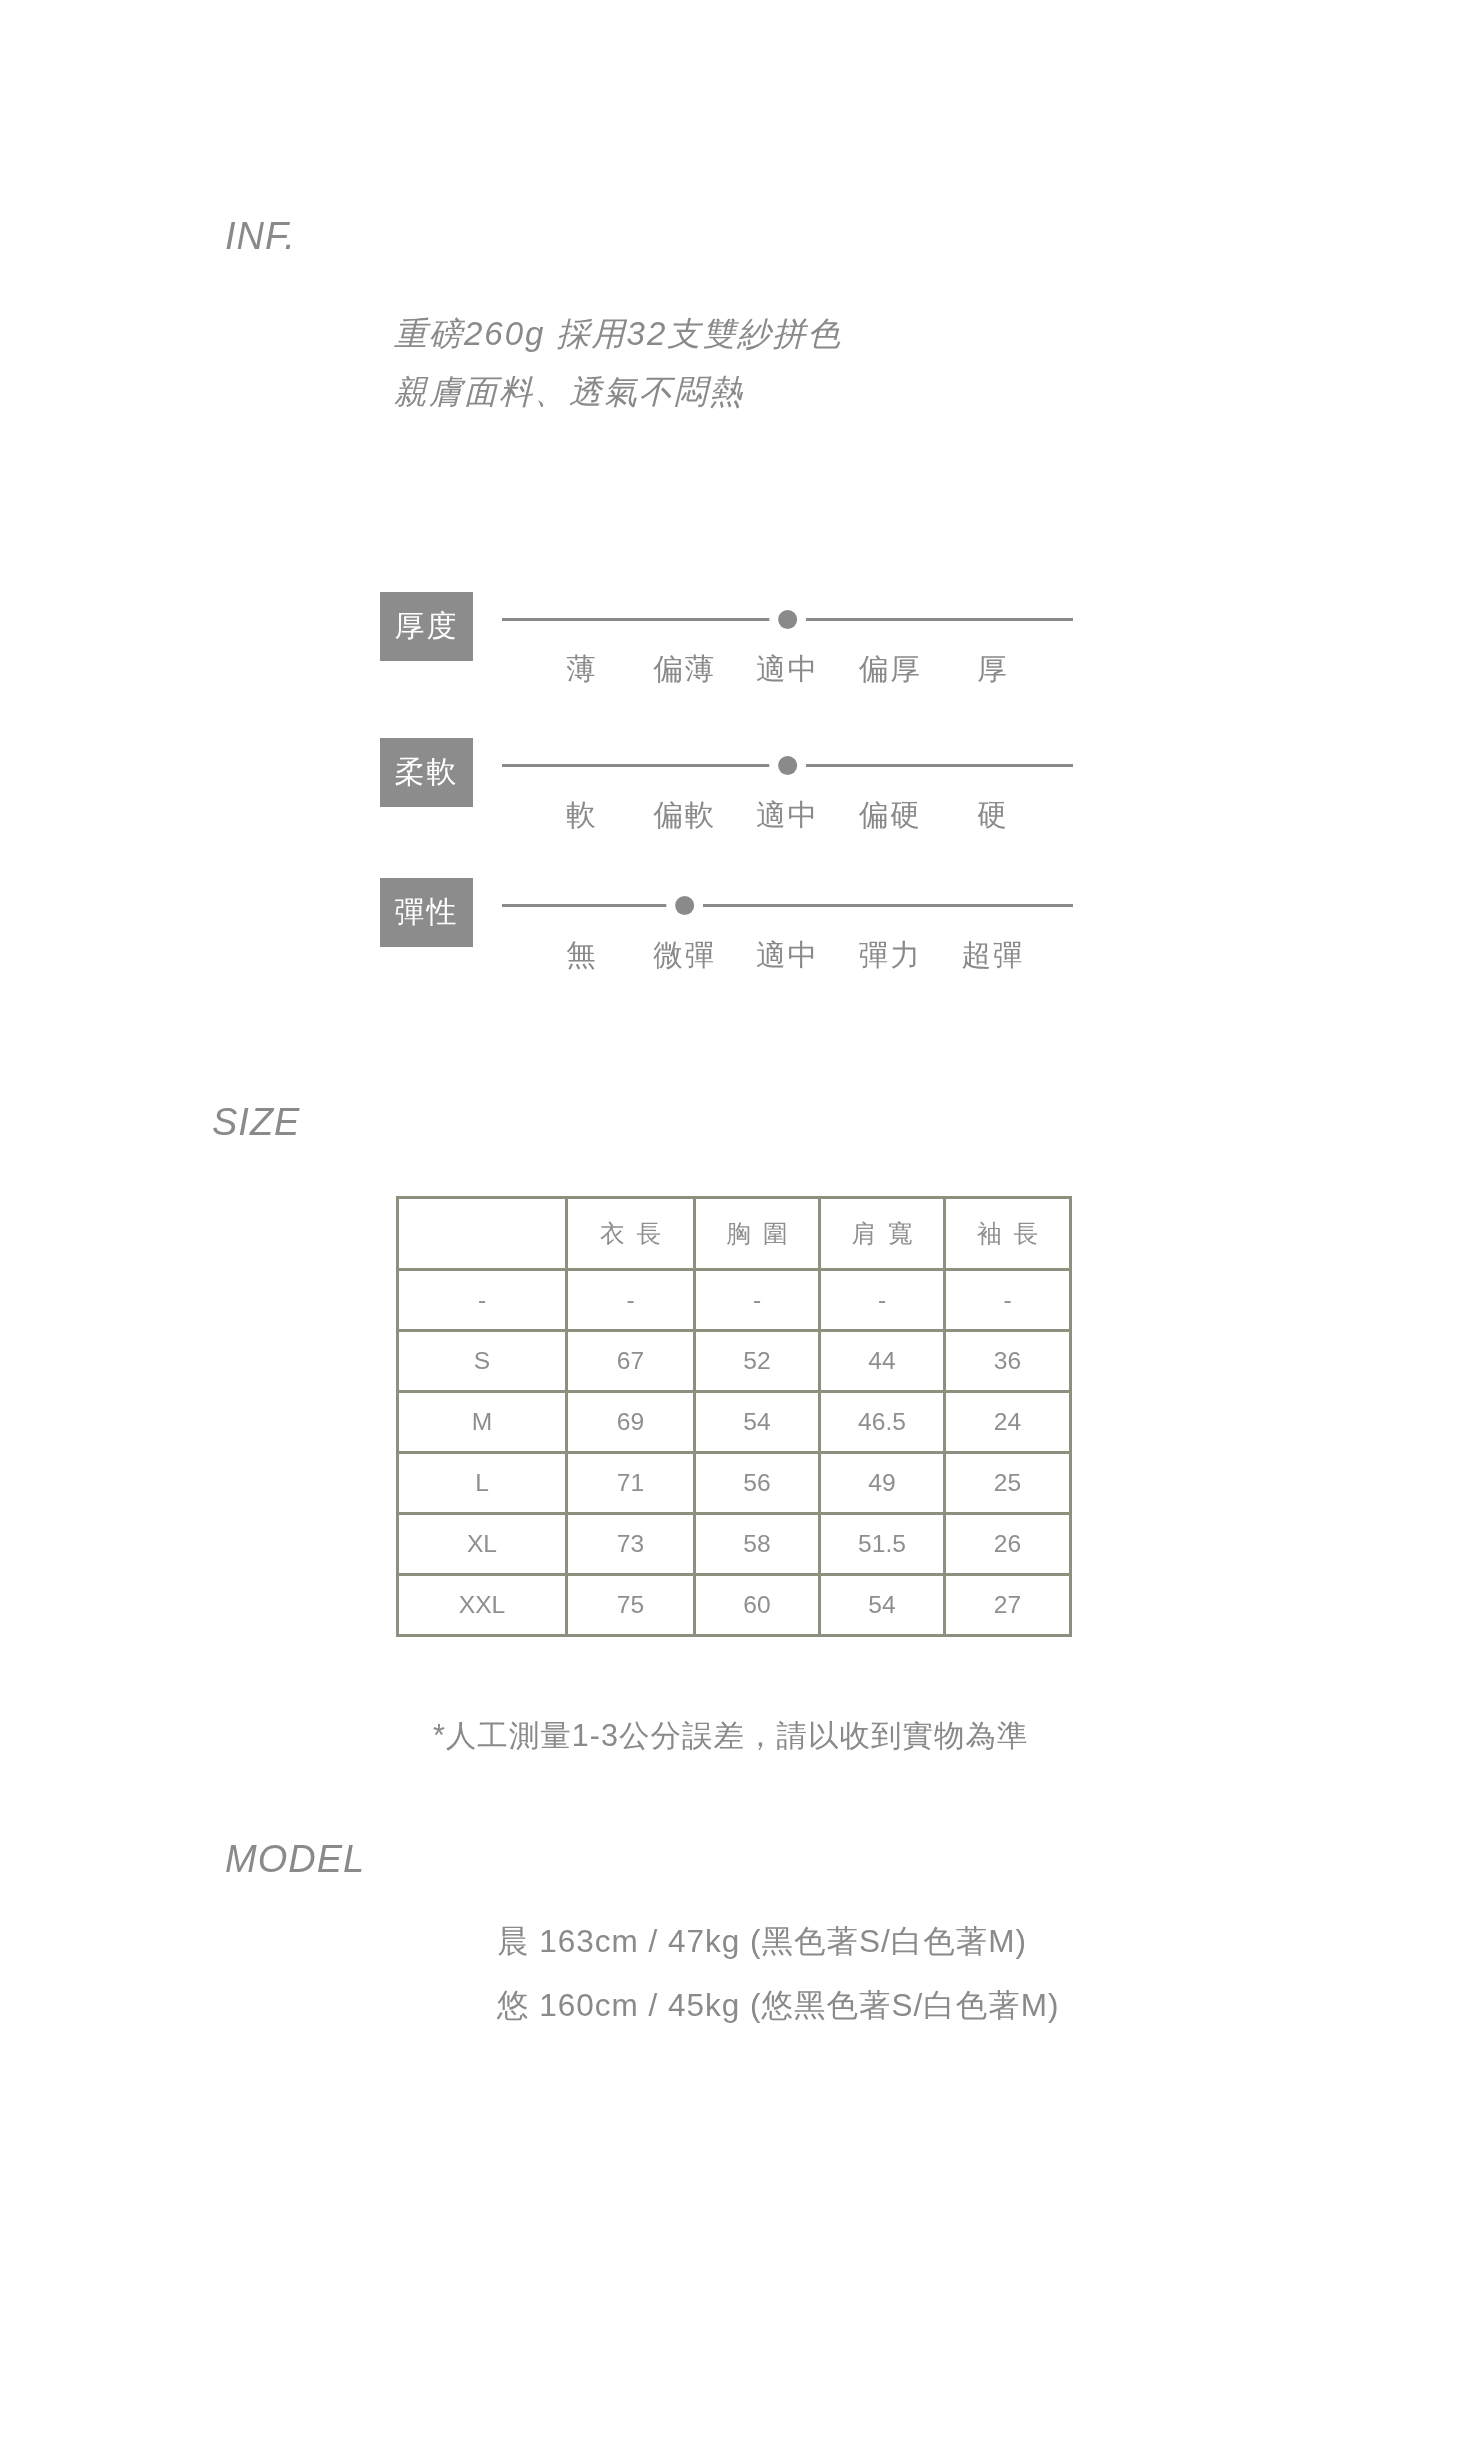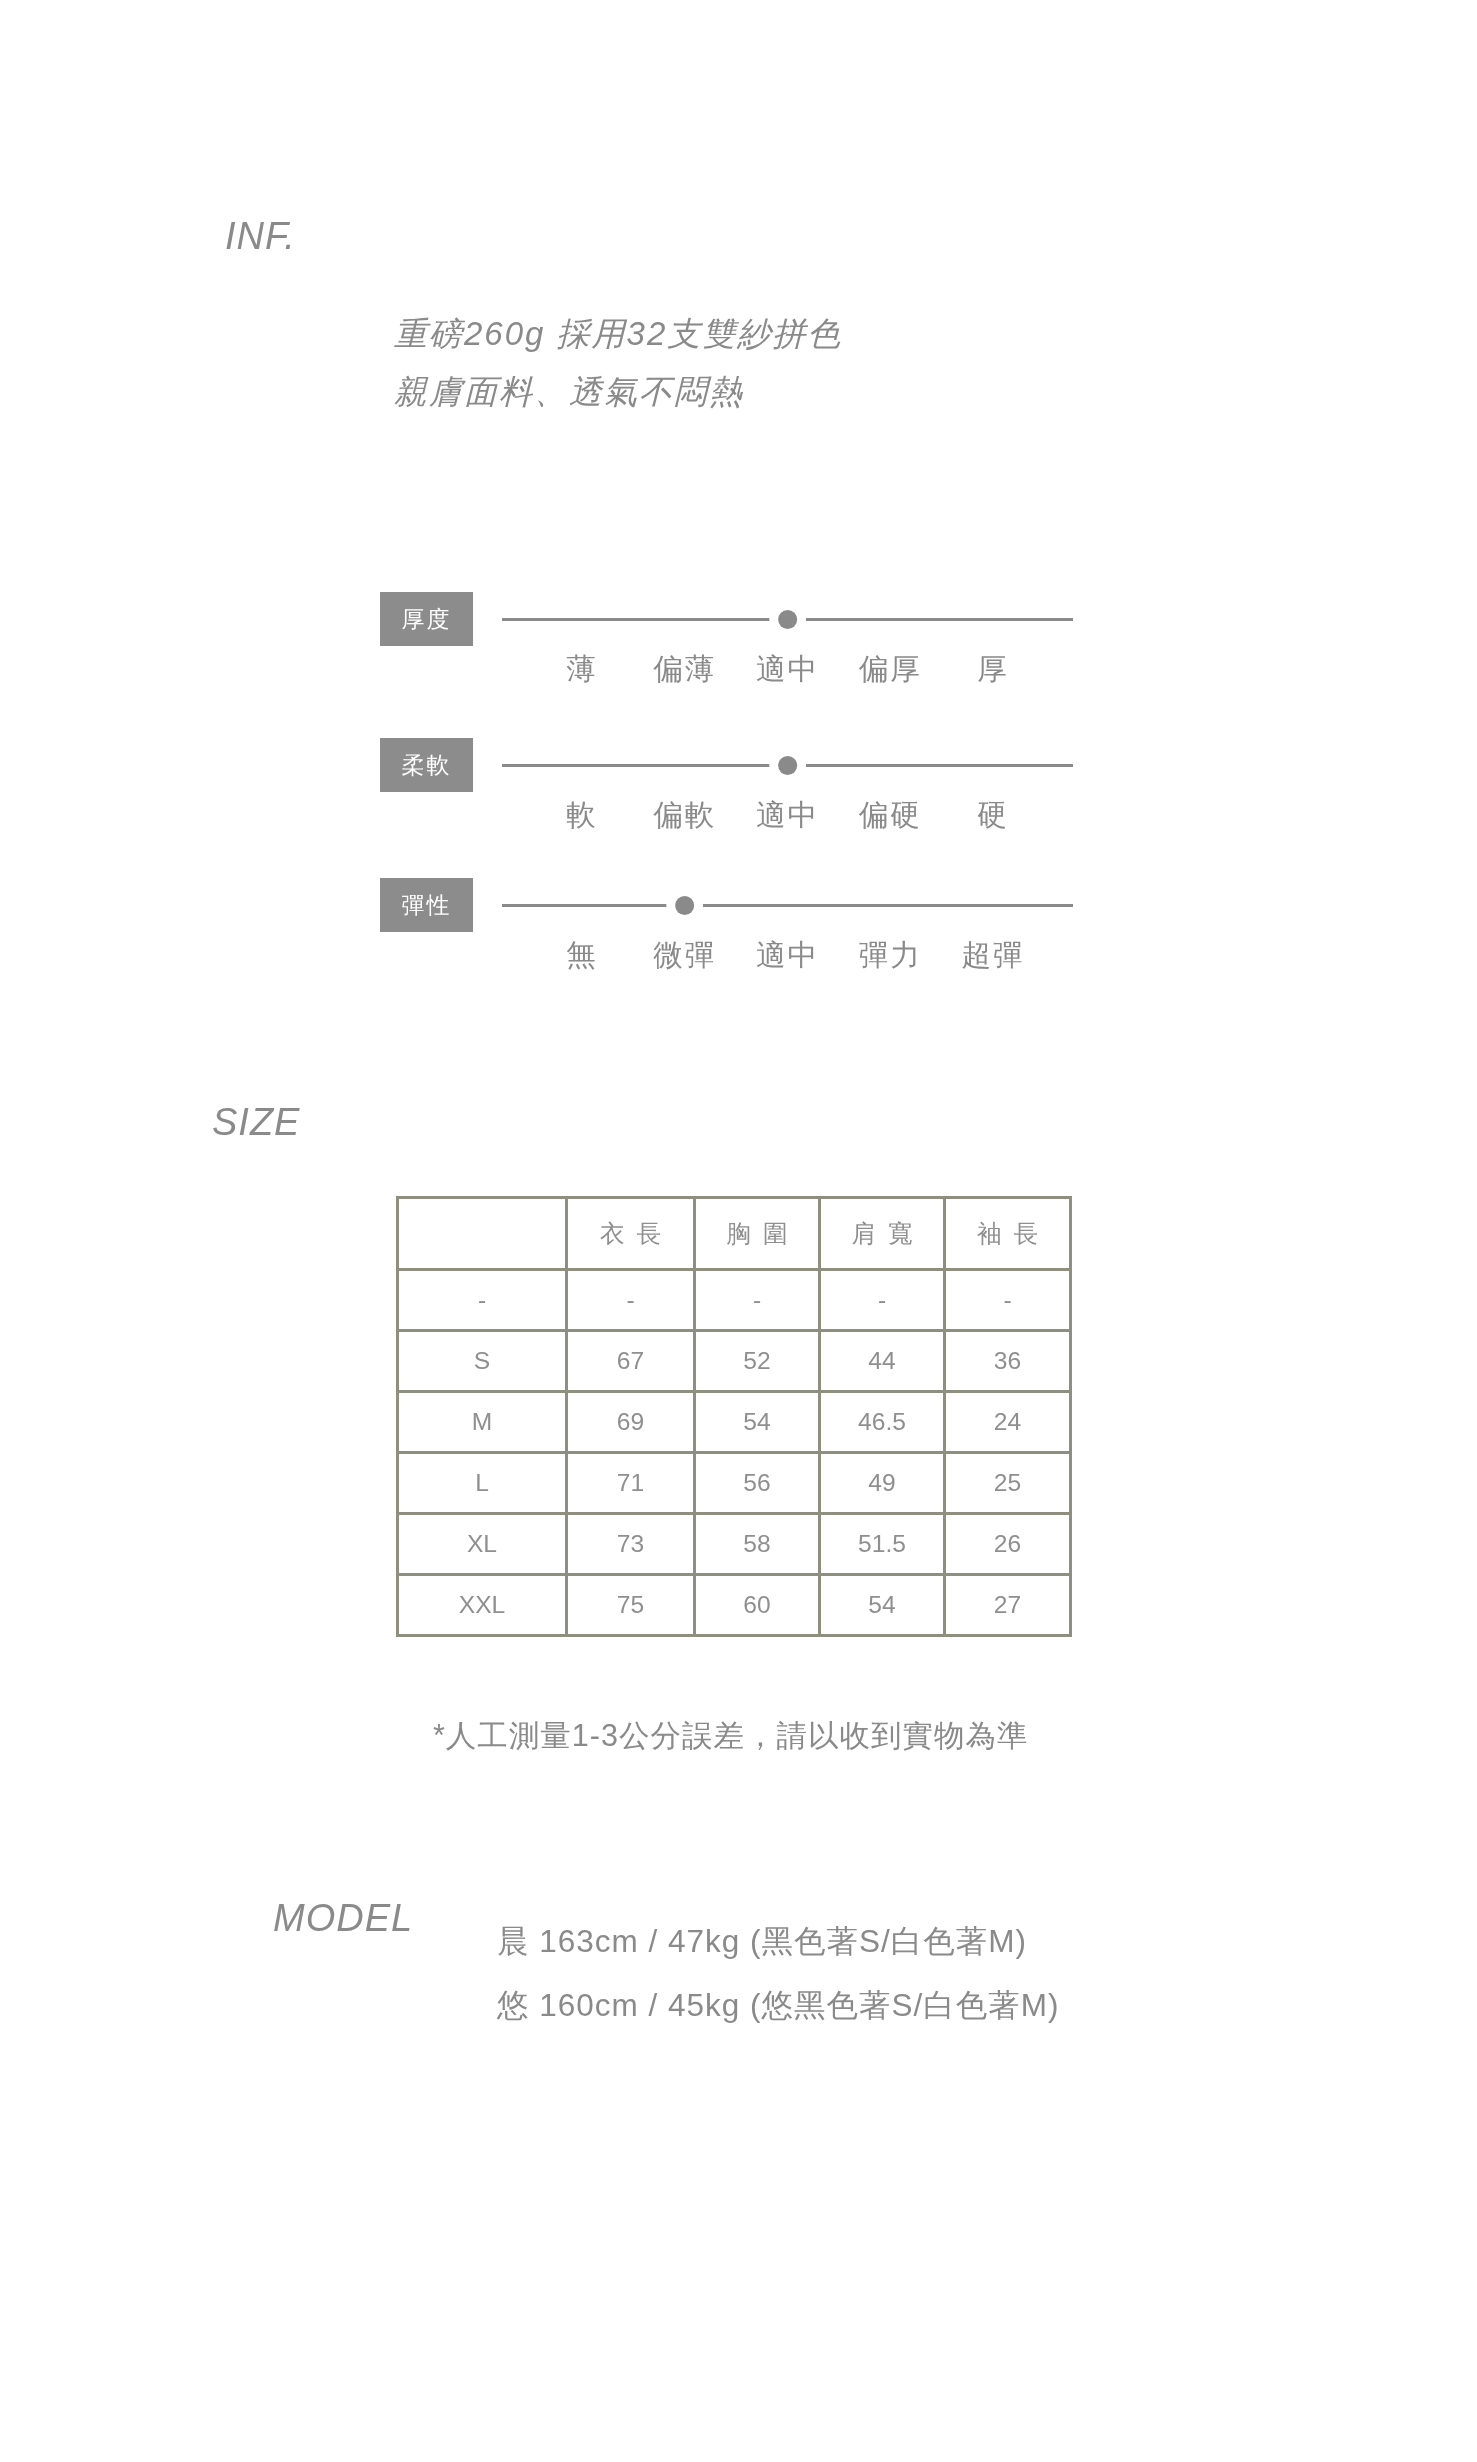--- a/index.html
+++ b/index.html
@@ -17,21 +17,21 @@
   .section-heading {
     position: absolute;
     font-style: italic;
     font-size: 38px;
     letter-spacing: 1px;
     color: var(--text, #8a8a8a);
     white-space: nowrap;
   }
   #inf-heading   { left: 225px; top: 215px; }
   #size-heading  { left: 212px; top: 1101px; text-align: center; }
-  #model-heading { left: 225px; top: 1897px; margin-left: 48px; }
+  #model-heading { left: 225px; top: 1838px; }
 
   
   .desc {
     position: absolute;
     left: 394px;
     top: 305px;
     font-size: 33px;
     line-height: 58px;
     font-style: italic;
     letter-spacing: 2px;
@@ -41,24 +41,24 @@
 
   
   .slider-row { position: absolute; left: 0; width: 1478px; height: 113px; }
   #slider-0 { top: 592px; }
   #slider-1 { top: 738px; padding-left: 20px; }
   #slider-2 { top: 878px; }
 
   .slider-label {
     position: absolute;
     left: 380px; top: 0;
-    width: 93px; height: 54px;
+    width: 93px; height: 69px;
     background: var(--box, #8c8c8c);
     color: #ffffff;
-    font-size: 23px;
+    font-size: 30px;
     letter-spacing: 2px;
     display: flex; align-items: center; justify-content: center;
   }
   .track { position: absolute; left: 502px; top: 0; width: 571px; height: 113px; }
   .track-line {
     position: absolute; left: 0; top: 25.6px;
     width: 100%; height: 3px;
     background: var(--text, #8a8a8a);
   }
   .track-dot {

